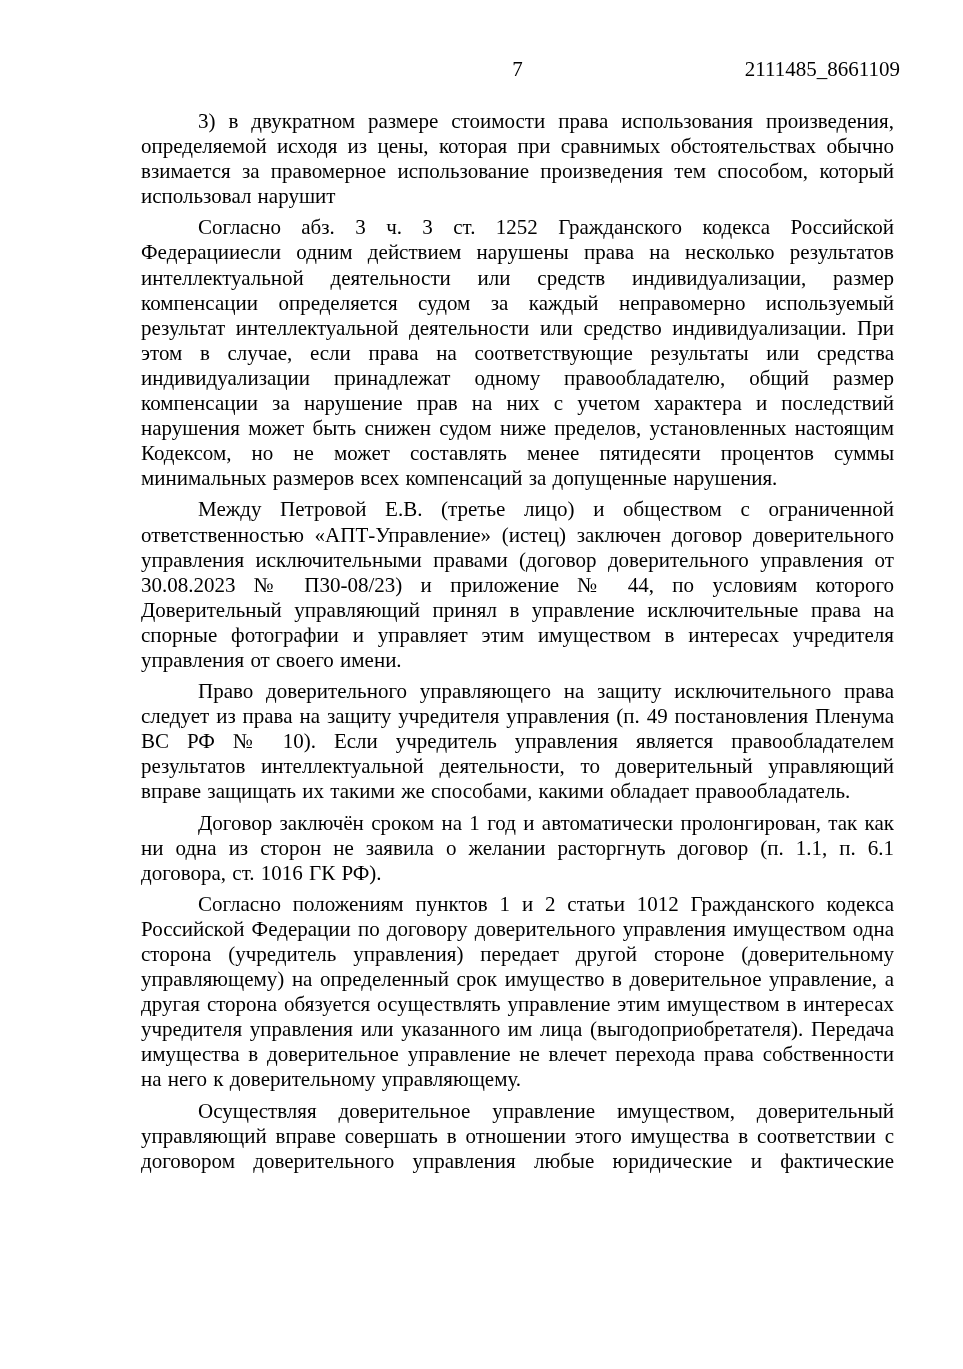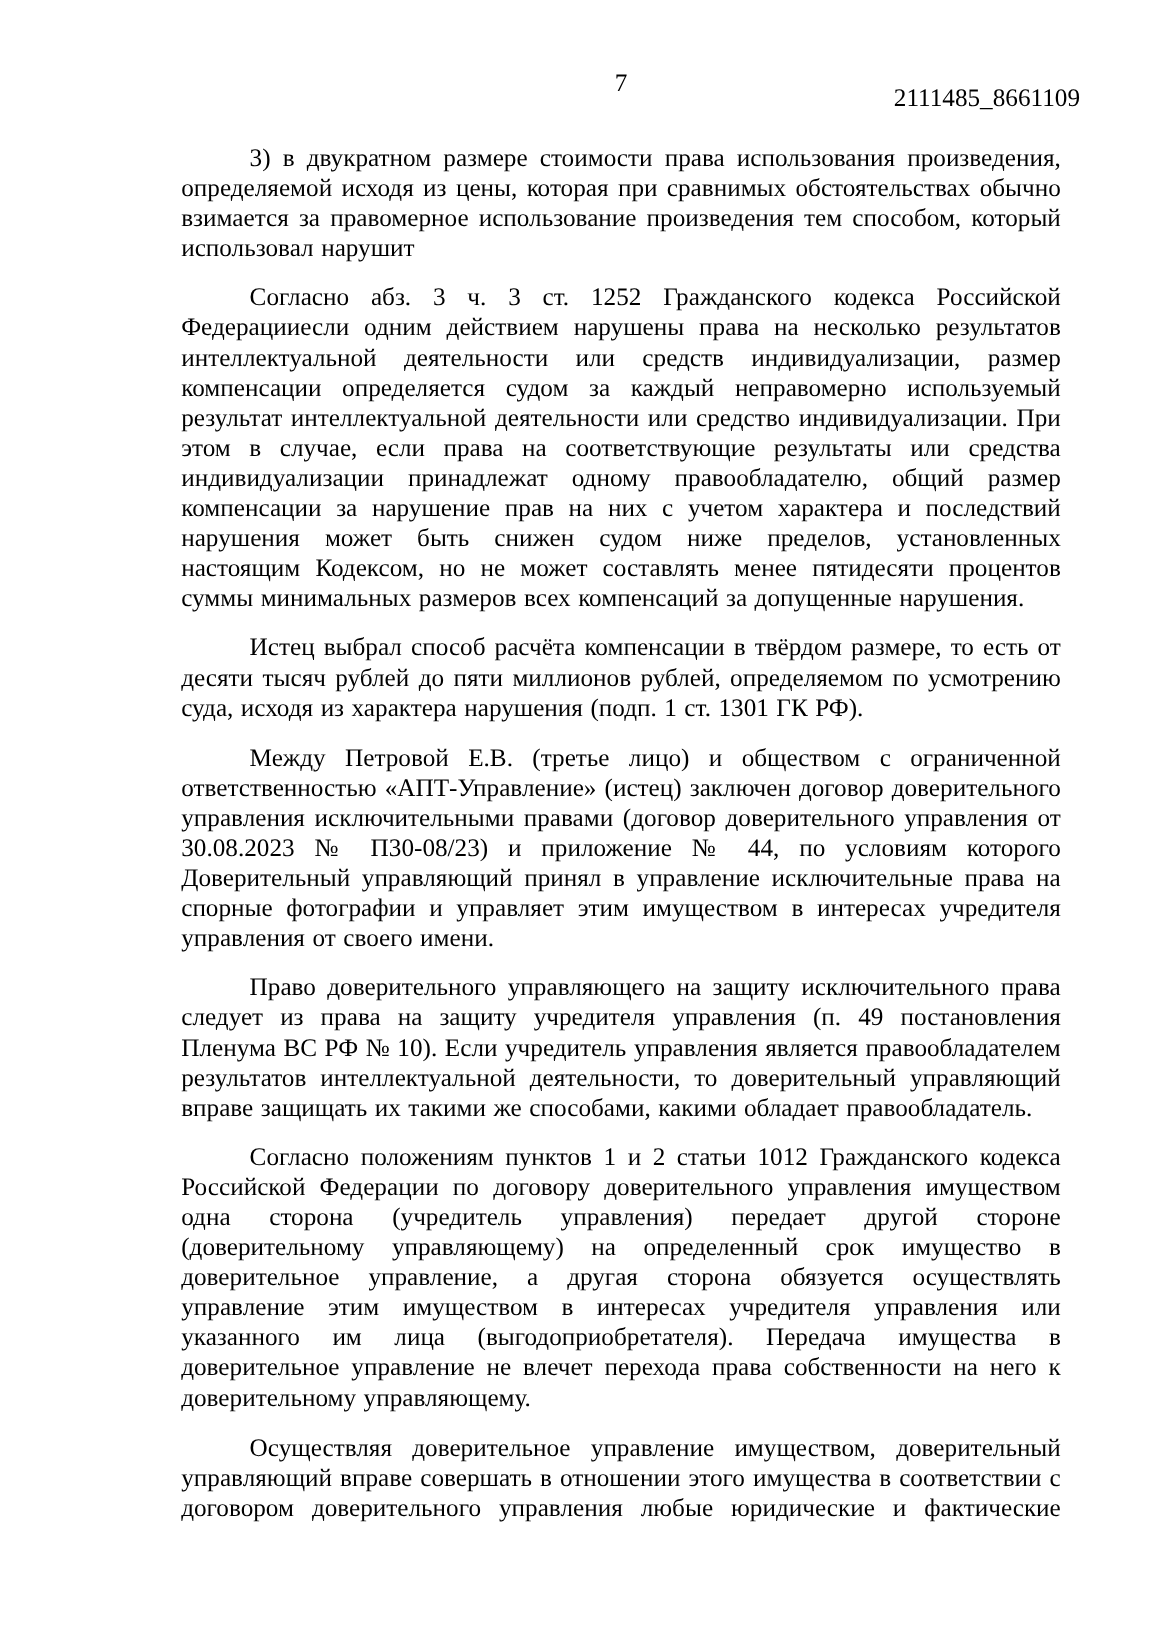--- a/index.html
+++ b/index.html
@@ -27,31 +27,31 @@
   }
   .page-number {
     position: absolute;
     left: 0;
     right: 0;
     text-align: center;
   }
   .document-id {
     position: absolute;
     right: 0;
-    top: 12px;
+    top: 0;
     text-align: left;
   }
   .document-body {
     position: absolute;
     top: 103px;
     left: 135px;
     width: 765px;
   }
   .document-body p {
-    margin: 16px;
+    margin: 6px;
     padding: 0;
     font-size: 21px;
     line-height: 25.1px;
     text-indent: 57px;
     text-align: justify;
     word-spacing: 1px;
   }
   .document-body p.continues {
     
     text-align-last: justify;
@@ -63,20 +63,20 @@
 <div class="page">
 
   <div class="page-header">
     <span class="page-number">7</span>
     <span class="document-id">2111485_8661109</span>
   </div>
 
   <div class="document-body">
     <p>3) в двукратном размере стоимости права использования произведения, определяемой исходя из цены, которая при сравнимых обстоятельствах обычно взимается за правомерное использование произведения тем способом, который использовал нарушит</p>
     <p>Согласно абз. 3 ч. 3 ст. 1252 Гражданского кодекса Российской Федерацииесли одним действием нарушены права на несколько результатов интеллектуальной деятельности или средств индивидуализации, размер компенсации определяется судом за каждый неправомерно используемый результат интеллектуальной деятельности или средство индивидуализации. При этом в случае, если права на соответствующие результаты или средства индивидуализации принадлежат одному правообладателю, общий размер компенсации за нарушение прав на них с учетом характера и последствий нарушения может быть снижен судом ниже пределов, установленных настоящим Кодексом, но не может составлять менее пятидесяти процентов суммы минимальных размеров всех компенсаций за допущенные нарушения.</p>
-    <p>Истец выбрал способ расчёта компенсации в твёрдом размере, то есть от десяти тысяч рублей до пяти миллионов рублей, определяемом по усмотрению суда, исходя из характера нарушения (подп. 1 ст. 1301 ГК РФ).</p>
     <p>Между Петровой Е.В. (третье лицо) и обществом с ограниченной ответственностью «АПТ-Управление» (истец) заключен договор доверительного управления исключительными правами (договор доверительного управления от 30.08.2023 № П30-08/23) и приложение № 44, по условиям которого Доверительный управляющий принял в управление исключительные права на спорные фотографии и управляет этим имуществом в интересах учредителя управления от своего имени.</p>
     <p>Право доверительного управляющего на защиту исключительного права следует из права на защиту учредителя управления (п. 49 постановления Пленума ВС РФ № 10). Если учредитель управления является правообладателем результатов интеллектуальной деятельности, то доверительный управляющий вправе защищать их такими же способами, какими обладает правообладатель.</p>
+    <p>Договор заключён сроком на 1 год и автоматически пролонгирован, так как ни одна из сторон не заявила о желании расторгнуть договор (п. 1.1, п. 6.1 договора, ст. 1016 ГК РФ).</p>
     <p>Согласно положениям пунктов 1 и 2 статьи 1012 Гражданского кодекса Российской Федерации по договору доверительного управления имуществом одна сторона (учредитель управления) передает другой стороне (доверительному управляющему) на определенный срок имущество в доверительное управление, а другая сторона обязуется осуществлять управление этим имуществом в интересах учредителя управления или указанного им лица (выгодоприобретателя). Передача имущества в доверительное управление не влечет перехода права собственности на него к доверительному управляющему.</p>
     <p class="continues">Осуществляя доверительное управление имуществом, доверительный управляющий вправе совершать в отношении этого имущества в соответствии с договором доверительного управления любые юридические и фактические</p>
   </div>
 
 </div>
 
 </body></html>

